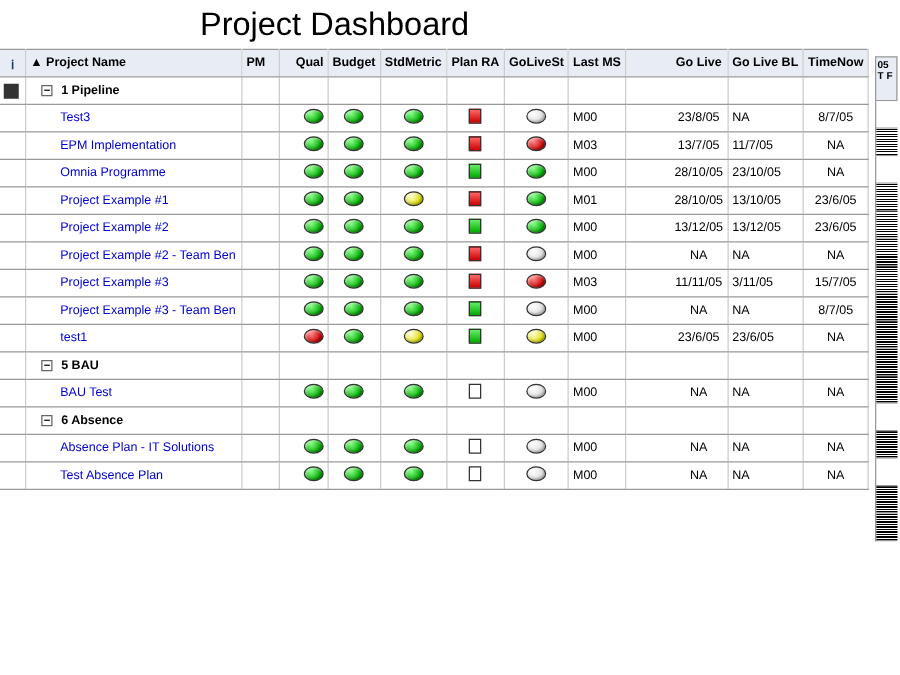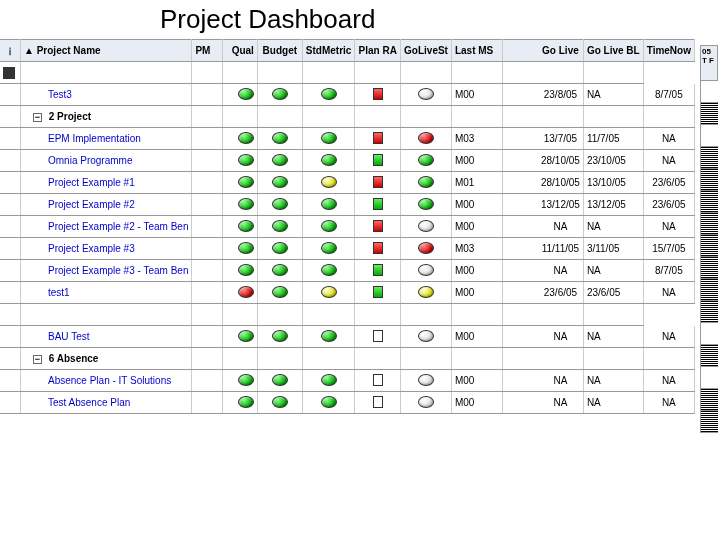--- a/index.html
+++ b/index.html
@@ -150,20 +150,24 @@
     <div class="cell c-stdm">StdMetric</div>
     <div class="cell c-workra">Plan RA</div>
     <div class="cell c-golives">GoLiveSt</div>
     <div class="cell c-lastms">Last MS</div>
     <div class="cell c-golive">Go Live</div>
     <div class="cell c-golivebl">Go Live BL</div>
     <div class="cell c-timenow">TimeNow</div>
   </div>
 <div class="row group-row">
     <div class="cell c-info"><span class="group-dark"></span></div>
+    <div class="cell c-name indent">
+      <span class="exp">−</span>
+      <span>1 Pipeline</span>
+    </div>
     <div class="cell c-pm"></div>
       <div class="cell c-qual"></div>
       <div class="cell c-budget"></div>
     <div class="cell c-stdm"></div>
       <div class="cell c-workra"></div>
       <div class="cell c-golives"></div>
     <div class="cell c-lastms"></div>
       <div class="cell c-golive"></div>
       <div class="cell c-golivebl"></div>
     <div class="cell c-timenow"></div>
@@ -177,214 +181,201 @@
       <div class="cell c-qual"><span class="oval green"></span></div>
       <div class="cell c-budget"><span class="oval green"></span></div>
       <div class="cell c-stdm"><span class="oval green"></span></div>
       <div class="cell c-workra"><span class="sq red"></span></div>
       <div class="cell c-golives"><span class="oval white"></span></div>
       <div class="cell c-lastms">M00</div>
       <div class="cell c-golive">23/8/05</div>
       <div class="cell c-golivebl">NA</div>
       <div class="cell c-timenow">8/7/05</div>
     </div>
+    <div class="row data-row">
+      <div class="cell c-info"></div>
+      <div class="cell c-name">
+        <span class="link">EPM Implementation</span>
+      </div>
+      <div class="cell c-pm"></div>
+      <div class="cell c-qual"><span class="oval green"></span></div>
+      <div class="cell c-budget"><span class="oval green"></span></div>
+      <div class="cell c-stdm"><span class="oval green"></span></div>
+      <div class="cell c-workra"><span class="sq red"></span></div>
+      <div class="cell c-golives"><span class="oval red"></span></div>
+      <div class="cell c-lastms">M03</div>
+      <div class="cell c-golive">13/7/05</div>
+      <div class="cell c-golivebl">11/7/05</div>
+      <div class="cell c-timenow">NA</div>
+    </div>
+    <div class="row data-row">
+      <div class="cell c-info"></div>
+      <div class="cell c-name">
+        <span class="link">Omnia Programme</span>
+      </div>
+      <div class="cell c-pm"></div>
+      <div class="cell c-qual"><span class="oval green"></span></div>
+      <div class="cell c-budget"><span class="oval green"></span></div>
+      <div class="cell c-stdm"><span class="oval green"></span></div>
+      <div class="cell c-workra"><span class="sq green"></span></div>
+      <div class="cell c-golives"><span class="oval green"></span></div>
+      <div class="cell c-lastms">M00</div>
+      <div class="cell c-golive">28/10/05</div>
+      <div class="cell c-golivebl">23/10/05</div>
+      <div class="cell c-timenow">NA</div>
+    </div>
+    <div class="row data-row">
+      <div class="cell c-info"></div>
+      <div class="cell c-name">
+        <span class="link">Project Example #1</span>
+      </div>
+      <div class="cell c-pm"></div>
+      <div class="cell c-qual"><span class="oval green"></span></div>
+      <div class="cell c-budget"><span class="oval green"></span></div>
+      <div class="cell c-stdm"><span class="oval yellow"></span></div>
+      <div class="cell c-workra"><span class="sq red"></span></div>
+      <div class="cell c-golives"><span class="oval green"></span></div>
+      <div class="cell c-lastms">M01</div>
+      <div class="cell c-golive">28/10/05</div>
+      <div class="cell c-golivebl">13/10/05</div>
+      <div class="cell c-timenow">23/6/05</div>
+    </div>
+    <div class="row data-row">
+      <div class="cell c-info"></div>
+      <div class="cell c-name">
+        <span class="link">Project Example #2</span>
+      </div>
+      <div class="cell c-pm"></div>
+      <div class="cell c-qual"><span class="oval green"></span></div>
+      <div class="cell c-budget"><span class="oval green"></span></div>
+      <div class="cell c-stdm"><span class="oval green"></span></div>
+      <div class="cell c-workra"><span class="sq green"></span></div>
+      <div class="cell c-golives"><span class="oval green"></span></div>
+      <div class="cell c-lastms">M00</div>
+      <div class="cell c-golive">13/12/05</div>
+      <div class="cell c-golivebl">13/12/05</div>
+      <div class="cell c-timenow">23/6/05</div>
+    </div>
+    <div class="row data-row">
+      <div class="cell c-info"></div>
+      <div class="cell c-name">
+        <span class="link">Project Example #2 - Team Ben</span>
+      </div>
+      <div class="cell c-pm"></div>
+      <div class="cell c-qual"><span class="oval green"></span></div>
+      <div class="cell c-budget"><span class="oval green"></span></div>
+      <div class="cell c-stdm"><span class="oval green"></span></div>
+      <div class="cell c-workra"><span class="sq red"></span></div>
+      <div class="cell c-golives"><span class="oval white"></span></div>
+      <div class="cell c-lastms">M00</div>
+      <div class="cell c-golive">NA</div>
+      <div class="cell c-golivebl">NA</div>
+      <div class="cell c-timenow">NA</div>
+    </div>
+    <div class="row data-row">
+      <div class="cell c-info"></div>
+      <div class="cell c-name">
+        <span class="link">Project Example #3</span>
+      </div>
+      <div class="cell c-pm"></div>
+      <div class="cell c-qual"><span class="oval green"></span></div>
+      <div class="cell c-budget"><span class="oval green"></span></div>
+      <div class="cell c-stdm"><span class="oval green"></span></div>
+      <div class="cell c-workra"><span class="sq red"></span></div>
+      <div class="cell c-golives"><span class="oval red"></span></div>
+      <div class="cell c-lastms">M03</div>
+      <div class="cell c-golive">11/11/05</div>
+      <div class="cell c-golivebl">3/11/05</div>
+      <div class="cell c-timenow">15/7/05</div>
+    </div>
+    <div class="row data-row">
+      <div class="cell c-info"></div>
+      <div class="cell c-name">
+        <span class="link">Project Example #3 - Team Ben</span>
+      </div>
+      <div class="cell c-pm"></div>
+      <div class="cell c-qual"><span class="oval green"></span></div>
+      <div class="cell c-budget"><span class="oval green"></span></div>
+      <div class="cell c-stdm"><span class="oval green"></span></div>
+      <div class="cell c-workra"><span class="sq green"></span></div>
+      <div class="cell c-golives"><span class="oval white"></span></div>
+      <div class="cell c-lastms">M00</div>
+      <div class="cell c-golive">NA</div>
+      <div class="cell c-golivebl">NA</div>
+      <div class="cell c-timenow">8/7/05</div>
+    </div>
+    <div class="row data-row">
+      <div class="cell c-info"></div>
+      <div class="cell c-name">
+        <span class="link">test1</span>
+      </div>
+      <div class="cell c-pm"></div>
+      <div class="cell c-qual"><span class="oval red"></span></div>
+      <div class="cell c-budget"><span class="oval green"></span></div>
+      <div class="cell c-stdm"><span class="oval yellow"></span></div>
+      <div class="cell c-workra"><span class="sq green"></span></div>
+      <div class="cell c-golives"><span class="oval yellow"></span></div>
+      <div class="cell c-lastms">M00</div>
+      <div class="cell c-golive">23/6/05</div>
+      <div class="cell c-golivebl">23/6/05</div>
+      <div class="cell c-timenow">NA</div>
+    </div>
     <div class="row group-row">
     <div class="cell c-info"></div>
     <div class="cell c-name indent">
       <span class="exp">−</span>
-      <span>2 Project</span>
+      <span>5 BAU</span>
     </div>
     <div class="cell c-pm"></div>
       <div class="cell c-qual"></div>
       <div class="cell c-budget"></div>
     <div class="cell c-stdm"></div>
       <div class="cell c-workra"></div>
       <div class="cell c-golives"></div>
     <div class="cell c-lastms"></div>
       <div class="cell c-golive"></div>
       <div class="cell c-golivebl"></div>
     <div class="cell c-timenow"></div>
     </div>
     <div class="row data-row">
       <div class="cell c-info"></div>
       <div class="cell c-name">
-        <span class="link">EPM Implementation</span>
-      </div>
-      <div class="cell c-pm"></div>
-      <div class="cell c-qual"><span class="oval green"></span></div>
-      <div class="cell c-budget"><span class="oval green"></span></div>
-      <div class="cell c-stdm"><span class="oval green"></span></div>
-      <div class="cell c-workra"><span class="sq red"></span></div>
-      <div class="cell c-golives"><span class="oval red"></span></div>
-      <div class="cell c-lastms">M03</div>
-      <div class="cell c-golive">13/7/05</div>
-      <div class="cell c-golivebl">11/7/05</div>
-      <div class="cell c-timenow">NA</div>
-    </div>
-    <div class="row data-row">
-      <div class="cell c-info"></div>
-      <div class="cell c-name">
-        <span class="link">Omnia Programme</span>
-      </div>
-      <div class="cell c-pm"></div>
-      <div class="cell c-qual"><span class="oval green"></span></div>
-      <div class="cell c-budget"><span class="oval green"></span></div>
-      <div class="cell c-stdm"><span class="oval green"></span></div>
-      <div class="cell c-workra"><span class="sq green"></span></div>
-      <div class="cell c-golives"><span class="oval green"></span></div>
-      <div class="cell c-lastms">M00</div>
-      <div class="cell c-golive">28/10/05</div>
-      <div class="cell c-golivebl">23/10/05</div>
-      <div class="cell c-timenow">NA</div>
-    </div>
-    <div class="row data-row">
-      <div class="cell c-info"></div>
-      <div class="cell c-name">
-        <span class="link">Project Example #1</span>
-      </div>
-      <div class="cell c-pm"></div>
-      <div class="cell c-qual"><span class="oval green"></span></div>
-      <div class="cell c-budget"><span class="oval green"></span></div>
-      <div class="cell c-stdm"><span class="oval yellow"></span></div>
-      <div class="cell c-workra"><span class="sq red"></span></div>
-      <div class="cell c-golives"><span class="oval green"></span></div>
-      <div class="cell c-lastms">M01</div>
-      <div class="cell c-golive">28/10/05</div>
-      <div class="cell c-golivebl">13/10/05</div>
-      <div class="cell c-timenow">23/6/05</div>
-    </div>
-    <div class="row data-row">
-      <div class="cell c-info"></div>
-      <div class="cell c-name">
-        <span class="link">Project Example #2</span>
-      </div>
-      <div class="cell c-pm"></div>
-      <div class="cell c-qual"><span class="oval green"></span></div>
-      <div class="cell c-budget"><span class="oval green"></span></div>
-      <div class="cell c-stdm"><span class="oval green"></span></div>
-      <div class="cell c-workra"><span class="sq green"></span></div>
-      <div class="cell c-golives"><span class="oval green"></span></div>
-      <div class="cell c-lastms">M00</div>
-      <div class="cell c-golive">13/12/05</div>
-      <div class="cell c-golivebl">13/12/05</div>
-      <div class="cell c-timenow">23/6/05</div>
-    </div>
-    <div class="row data-row">
-      <div class="cell c-info"></div>
-      <div class="cell c-name">
-        <span class="link">Project Example #2 - Team Ben</span>
-      </div>
-      <div class="cell c-pm"></div>
-      <div class="cell c-qual"><span class="oval green"></span></div>
-      <div class="cell c-budget"><span class="oval green"></span></div>
-      <div class="cell c-stdm"><span class="oval green"></span></div>
-      <div class="cell c-workra"><span class="sq red"></span></div>
+        <span class="link">BAU Test</span>
+      </div>
+      <div class="cell c-pm"></div>
+      <div class="cell c-qual"><span class="oval green"></span></div>
+      <div class="cell c-budget"><span class="oval green"></span></div>
+      <div class="cell c-stdm"><span class="oval green"></span></div>
+      <div class="cell c-workra"><span class="sq white"></span></div>
       <div class="cell c-golives"><span class="oval white"></span></div>
       <div class="cell c-lastms">M00</div>
       <div class="cell c-golive">NA</div>
       <div class="cell c-golivebl">NA</div>
-      <div class="cell c-timenow">NA</div>
-    </div>
-    <div class="row data-row">
-      <div class="cell c-info"></div>
-      <div class="cell c-name">
-        <span class="link">Project Example #3</span>
-      </div>
-      <div class="cell c-pm"></div>
-      <div class="cell c-qual"><span class="oval green"></span></div>
-      <div class="cell c-budget"><span class="oval green"></span></div>
-      <div class="cell c-stdm"><span class="oval green"></span></div>
-      <div class="cell c-workra"><span class="sq red"></span></div>
-      <div class="cell c-golives"><span class="oval red"></span></div>
-      <div class="cell c-lastms">M03</div>
-      <div class="cell c-golive">11/11/05</div>
-      <div class="cell c-golivebl">3/11/05</div>
-      <div class="cell c-timenow">15/7/05</div>
-    </div>
-    <div class="row data-row">
-      <div class="cell c-info"></div>
-      <div class="cell c-name">
-        <span class="link">Project Example #3 - Team Ben</span>
-      </div>
-      <div class="cell c-pm"></div>
-      <div class="cell c-qual"><span class="oval green"></span></div>
-      <div class="cell c-budget"><span class="oval green"></span></div>
-      <div class="cell c-stdm"><span class="oval green"></span></div>
-      <div class="cell c-workra"><span class="sq green"></span></div>
-      <div class="cell c-golives"><span class="oval white"></span></div>
-      <div class="cell c-lastms">M00</div>
-      <div class="cell c-golive">NA</div>
-      <div class="cell c-golivebl">NA</div>
-      <div class="cell c-timenow">8/7/05</div>
-    </div>
-    <div class="row data-row">
-      <div class="cell c-info"></div>
-      <div class="cell c-name">
-        <span class="link">test1</span>
-      </div>
-      <div class="cell c-pm"></div>
-      <div class="cell c-qual"><span class="oval red"></span></div>
-      <div class="cell c-budget"><span class="oval green"></span></div>
-      <div class="cell c-stdm"><span class="oval yellow"></span></div>
-      <div class="cell c-workra"><span class="sq green"></span></div>
-      <div class="cell c-golives"><span class="oval yellow"></span></div>
-      <div class="cell c-lastms">M00</div>
-      <div class="cell c-golive">23/6/05</div>
-      <div class="cell c-golivebl">23/6/05</div>
       <div class="cell c-timenow">NA</div>
     </div>
     <div class="row group-row">
     <div class="cell c-info"></div>
+    <div class="cell c-name indent">
+      <span class="exp">−</span>
+      <span>6 Absence</span>
+    </div>
     <div class="cell c-pm"></div>
       <div class="cell c-qual"></div>
       <div class="cell c-budget"></div>
     <div class="cell c-stdm"></div>
       <div class="cell c-workra"></div>
       <div class="cell c-golives"></div>
     <div class="cell c-lastms"></div>
       <div class="cell c-golive"></div>
       <div class="cell c-golivebl"></div>
     <div class="cell c-timenow"></div>
     </div>
     <div class="row data-row">
       <div class="cell c-info"></div>
       <div class="cell c-name">
-        <span class="link">BAU Test</span>
-      </div>
-      <div class="cell c-pm"></div>
-      <div class="cell c-qual"><span class="oval green"></span></div>
-      <div class="cell c-budget"><span class="oval green"></span></div>
-      <div class="cell c-stdm"><span class="oval green"></span></div>
-      <div class="cell c-workra"><span class="sq white"></span></div>
-      <div class="cell c-golives"><span class="oval white"></span></div>
-      <div class="cell c-lastms">M00</div>
-      <div class="cell c-golive">NA</div>
-      <div class="cell c-golivebl">NA</div>
-      <div class="cell c-timenow">NA</div>
-    </div>
-    <div class="row group-row">
-    <div class="cell c-info"></div>
-    <div class="cell c-name indent">
-      <span class="exp">−</span>
-      <span>6 Absence</span>
-    </div>
-    <div class="cell c-pm"></div>
-      <div class="cell c-qual"></div>
-      <div class="cell c-budget"></div>
-    <div class="cell c-stdm"></div>
-      <div class="cell c-workra"></div>
-      <div class="cell c-golives"></div>
-    <div class="cell c-lastms"></div>
-      <div class="cell c-golive"></div>
-      <div class="cell c-golivebl"></div>
-    <div class="cell c-timenow"></div>
-    </div>
-    <div class="row data-row">
-      <div class="cell c-info"></div>
-      <div class="cell c-name">
         <span class="link">Absence Plan - IT Solutions</span>
       </div>
       <div class="cell c-pm"></div>
       <div class="cell c-qual"><span class="oval green"></span></div>
       <div class="cell c-budget"><span class="oval green"></span></div>
       <div class="cell c-stdm"><span class="oval green"></span></div>
       <div class="cell c-workra"><span class="sq white"></span></div>
       <div class="cell c-golives"><span class="oval white"></span></div>
       <div class="cell c-lastms">M00</div>
       <div class="cell c-golive">NA</div>

